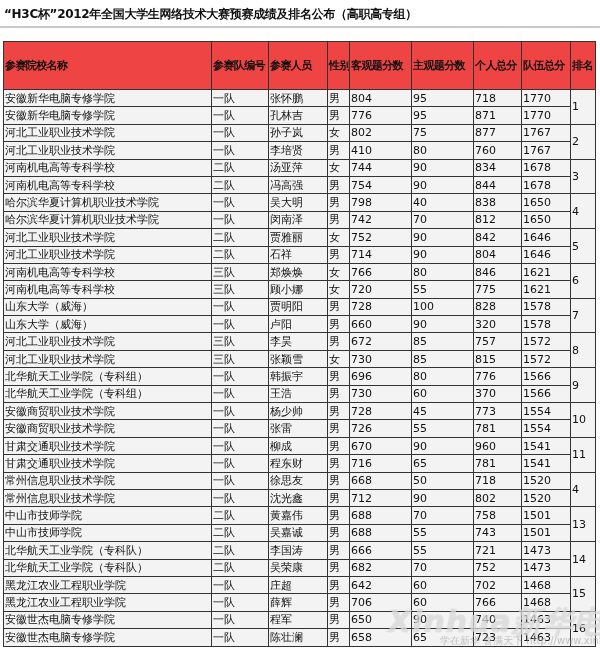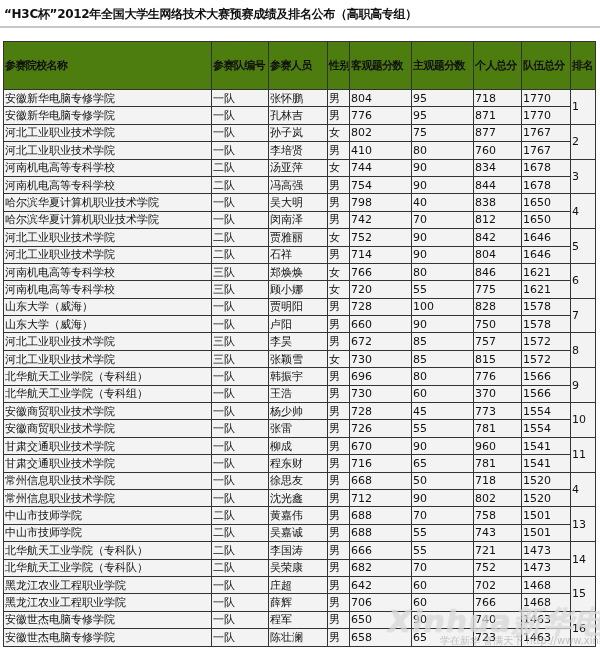--- a/index.html
+++ b/index.html
@@ -5,21 +5,21 @@
   html, body { margin:0; padding:0; background:#ffffff; }
   body { width:600px; height:651px; overflow:hidden; position:relative;
          font-family: "DejaVu Sans", "Liberation Sans", sans-serif; color:#111; }
   .title { position:absolute; left:4px; top:6px; font-size:12px; font-weight:bold;
            letter-spacing:-0.3px; white-space:nowrap; }
   .rule { position:absolute; left:0; top:26px; width:600px; height:2px; background:#c8c8c8; }
   table.scores { position:absolute; left:3px; top:41px; border-collapse:collapse;
                  table-layout:fixed; width:592px; font-size:11px; }
   table.scores th, table.scores td { border:1px solid #333; padding:0 0 0 1px;
                  white-space:nowrap; overflow:hidden; text-align:left; }
-  table.scores th { background:#4d7c0f; height:47px; font-weight:bold; font-size:11px;
+  table.scores th { background:#ef4444; height:47px; font-weight:bold; font-size:11px;
                     letter-spacing:-0.6px; }
   table.scores td { background:#f3f3f3; height:16.4px; line-height:15px; }
   td.rank { vertical-align:middle; }
   .watermark { position:absolute; left:388px; top:602px; font-size:30px; font-style:italic;
                font-weight:bold; color:rgba(255,255,255,0.55); letter-spacing:1px;
                text-shadow:0 0 1px rgba(120,120,120,0.5); pointer-events:none; white-space:nowrap; }
   .watermark-sub { position:absolute; left:440px; top:634px; font-size:10px;
                    color:rgba(160,160,160,0.6); pointer-events:none; white-space:nowrap; }
 </style>
 </head>
@@ -191,21 +191,21 @@
         <td>1578</td>
         <td class="rank" rowspan="2">7</td>
       </tr>
       <tr>
         <td>山东大学（威海）</td>
         <td>一队</td>
         <td>卢阳</td>
         <td>男</td>
         <td>660</td>
         <td>90</td>
-        <td>750</td>
+        <td>320</td>
         <td>1578</td>
       </tr>
       <tr>
         <td>河北工业职业技术学院</td>
         <td>三队</td>
         <td>李昊</td>
         <td>男</td>
         <td>672</td>
         <td>85</td>
         <td>757</td>

